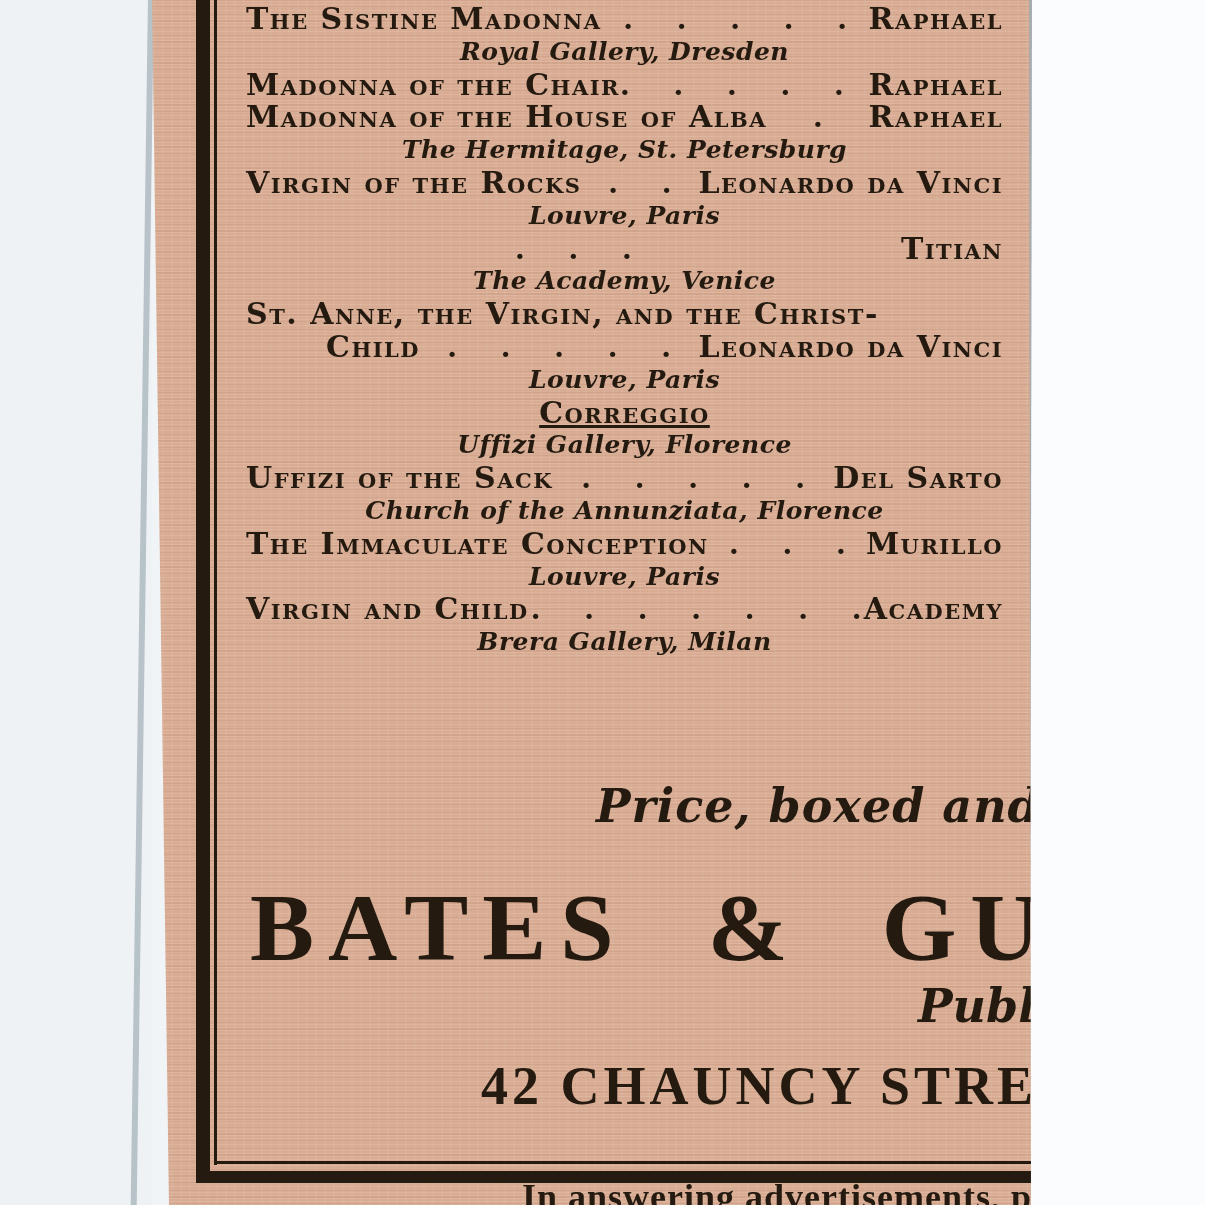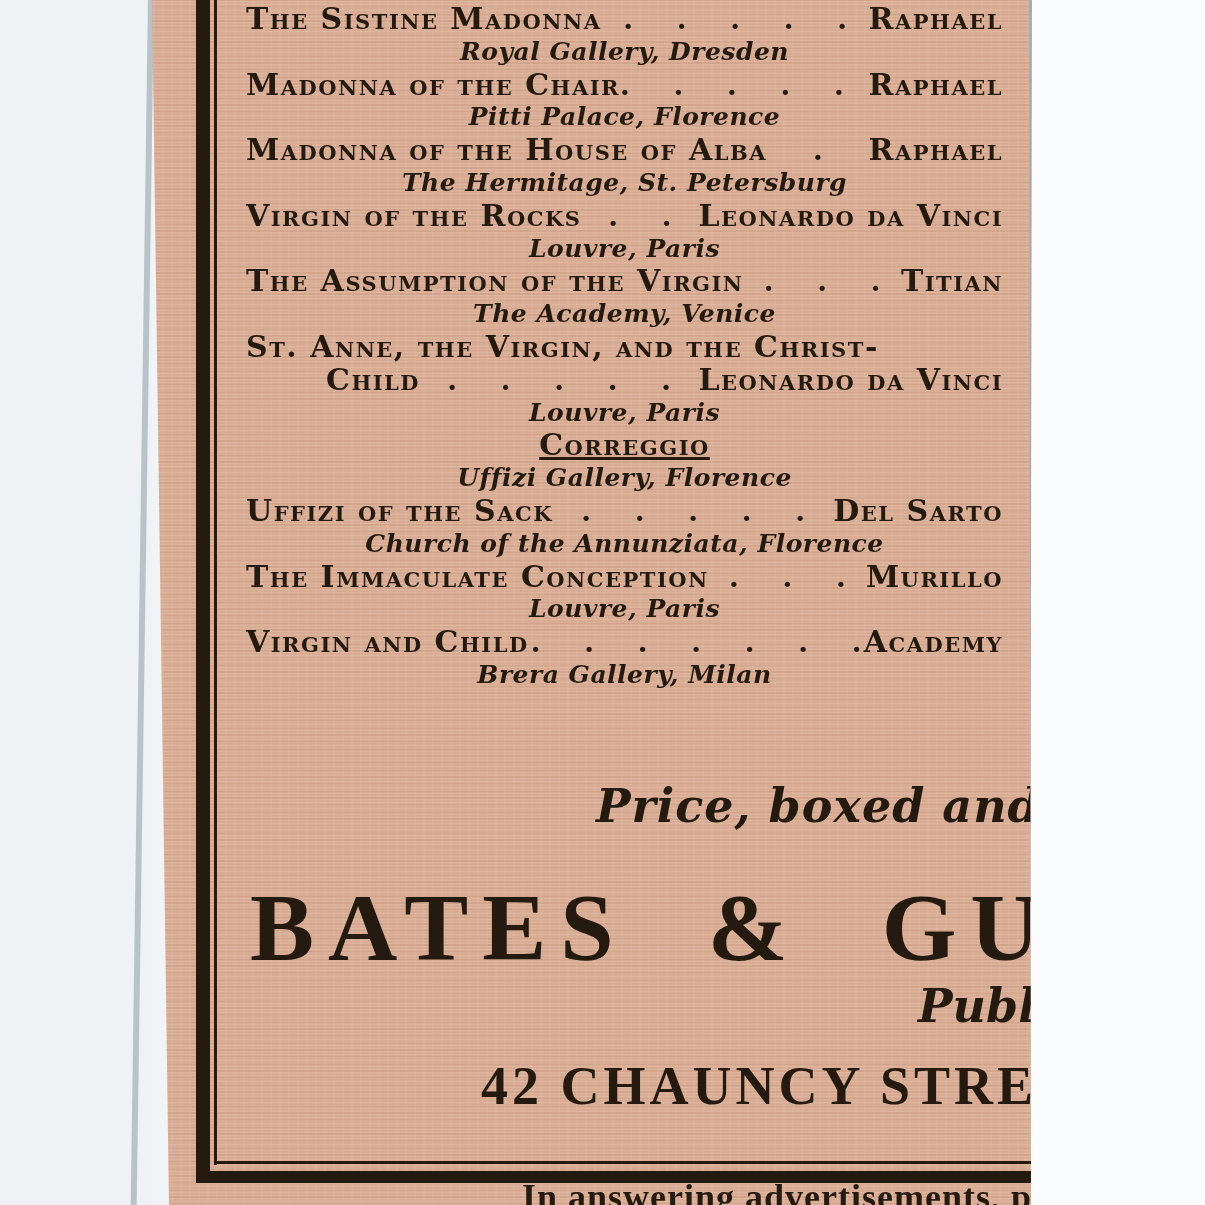--- a/index.html
+++ b/index.html
@@ -75,21 +75,20 @@
         </div>
         <div class="line loc">Royal Gallery, Dresden</div>
       </div>
 
       <div>
         <div class="line">
           <span class="t">Madonna of the Chair</span>
           <span class="dots">. . . . . .</span>
           <span class="a">Raphael</span>
         </div>
-        <div class="line loc">Pitti Palace, Florence</div>
       </div>
 
       <div>
         <div class="line">
           <span class="t">Madonna of the House of Alba</span>
           <span class="dots">.</span>
           <span class="a">Raphael</span>
         </div>
         <div class="line loc">The Hermitage, St. Petersburg</div>
       </div>
@@ -98,21 +97,20 @@
         <div class="line">
           <span class="t">Virgin of the Rocks</span>
           <span class="dots">. .</span>
           <span class="a">Leonardo da Vinci</span>
         </div>
         <div class="line loc">Louvre, Paris</div>
       </div>
 
       <div>
         <div class="line">
-          <span class="t">The Assumption of the Virgin</span>
           <span class="dots">. . .</span>
           <span class="a">Titian</span>
         </div>
         <div class="line loc">The Academy, Venice</div>
       </div>
 
       <div>
         <div class="line">
           <span class="t">St. Anne, the Virgin, and the Christ-</span>
         </div>

